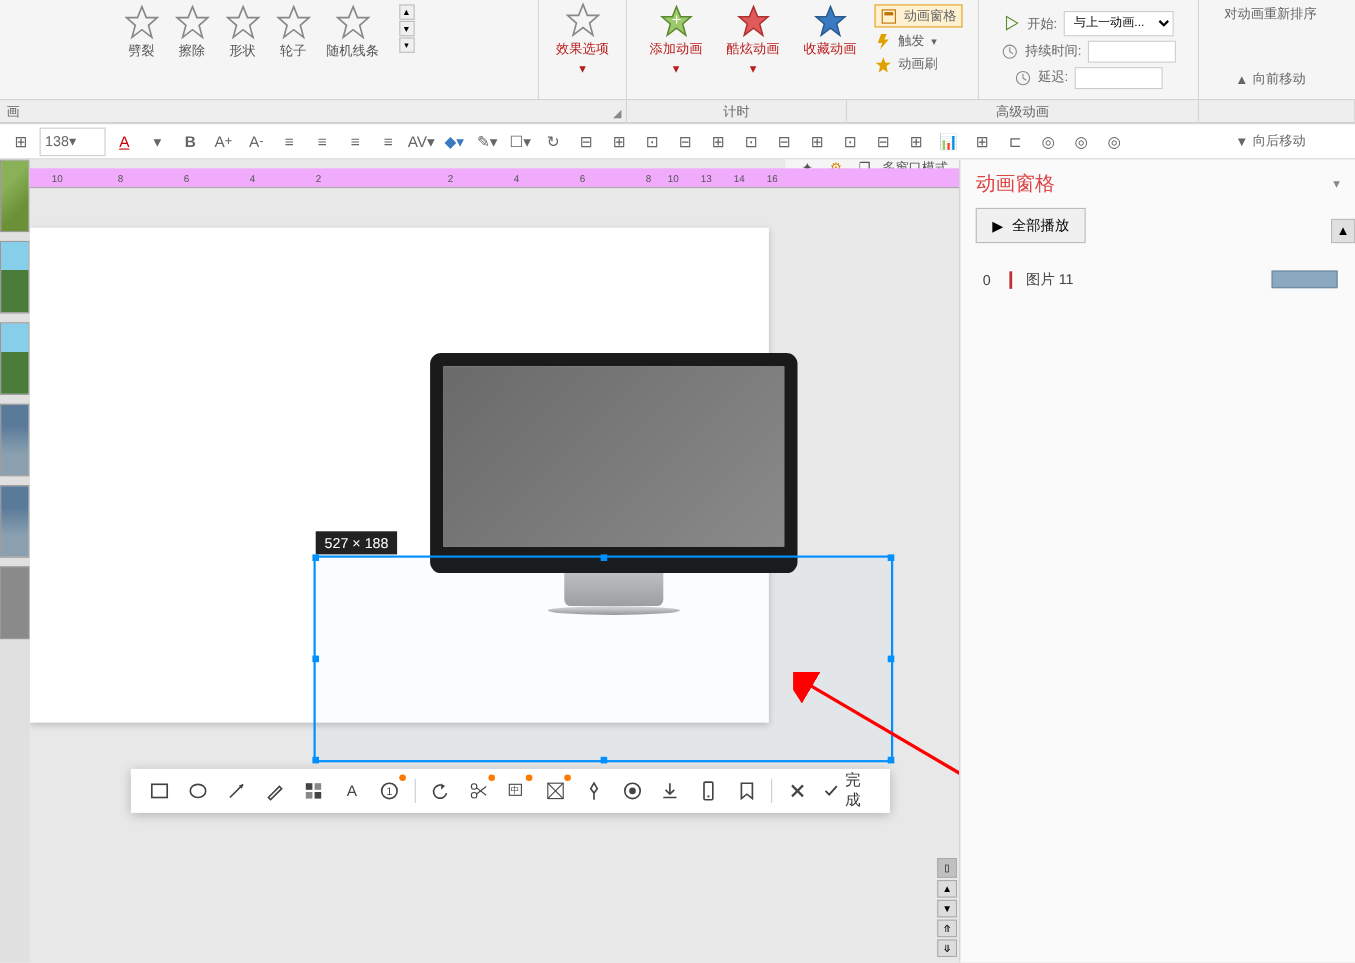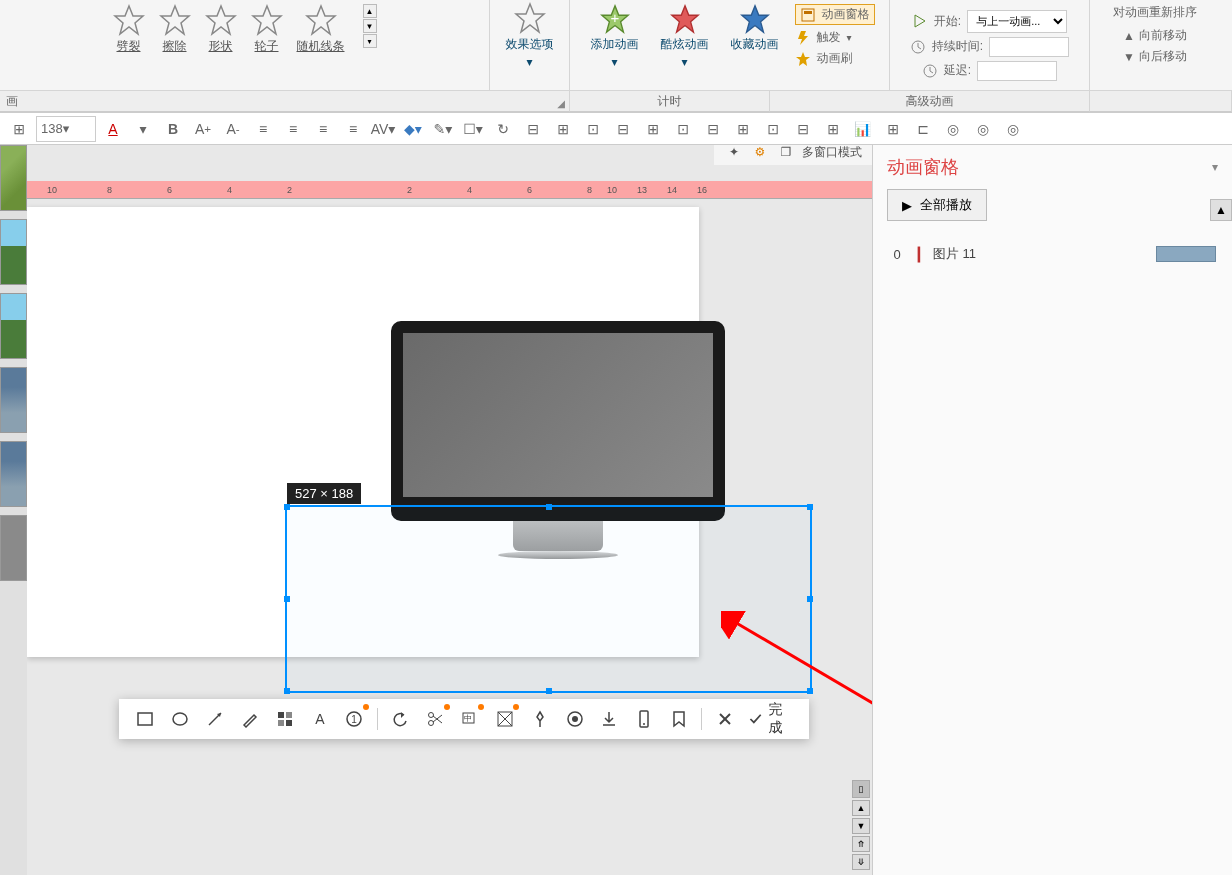--- a/index.html
+++ b/index.html
@@ -5,32 +5,32 @@
 * { margin: 0; padding: 0; box-sizing: border-box; font-family: "Microsoft YaHei", sans-serif; }
 body { background: #e8e8e8; width: 1232px; height: 875px; overflow: hidden; position: relative; }
 
 
 .ribbon { background: #f5f5f5; border-bottom: 1px solid #ccc; }
 .ribbon-main { display: flex; height: 90px; }
 .ribbon-group { display: flex; flex-direction: column; align-items: center; justify-content: flex-start; padding: 0 8px; border-right: 1px solid #d5d5d5; position: relative; }
 .ribbon-group-row { display: flex; gap: 14px; padding-top: 4px; }
 .effect-item { display: flex; flex-direction: column; align-items: center; gap: 2px; cursor: pointer; }
 .effect-item svg, .effect-item .icon-box { width: 32px; height: 32px; }
-.effect-item span { font-size: 12px; color: #555; text-decoration: underline; }
+.effect-item span { font-size: 12px; color: #555; }
 .star { fill: none; stroke: #888; stroke-width: 1.5; }
 .star.green { fill: #9cc96b; stroke: #5a8a2e; }
 .star.blue-red { fill: #e05a5a; stroke: #b03030; }
 .star.blue { fill: #3a7ac0; stroke: #2a5a90; }
 
 .spinner-btns { display: flex; flex-direction: column; gap: 1px; margin-left: 4px; }
 .spinner-btns div { width: 14px; height: 14px; background: #f0f0f0; border: 1px solid #bbb; font-size: 8px; display: flex; align-items: center; justify-content: center; cursor: pointer; }
 
 .group-adv { padding: 2px 8px; }
 .big-btn { display: flex; flex-direction: column; align-items: center; gap: 2px; cursor: pointer; padding: 2px 6px; }
-.big-btn span { font-size: 12px; color: #0c4a6e; }
+.big-btn span { font-size: 12px; color: #b91c1c; }
 .dropdown-arrow { font-size: 10px; color: #666; }
 
 .ribbon-section-label { height: 22px; background: #eeeeee; display: flex; justify-content: center; align-items: center; font-size: 12px; color: #666; border-top: 1px solid #d5d5d5; border-bottom: 1px solid #ccc; }
 .ribbon-labels { display: flex; }
 .ribbon-labels > div { border-right: 1px solid #d5d5d5; position: relative; }
 .dialog-launcher { position: absolute; right: 4px; bottom: 2px; font-size: 10px; color: #888; cursor: pointer; }
 
 .side-controls { display: flex; gap: 4px; padding: 4px 10px; justify-content: center; }
 .side-row { display: flex; align-items: center; gap: 6px; font-size: 12px; color: #666; }
 .side-row svg { width: 16px; height: 16px; }
@@ -48,21 +48,21 @@
 
 
 .workarea { display: flex; height: calc(875px - 90px - 22px - 32px); }
 .slides-thumb { width: 27px; background: #e0e0e0; overflow: hidden; }
 .thumb { width: 27px; height: 66px; margin-bottom: 8px; background: linear-gradient(135deg, #8ab058 30%, #6a9038 70%); border: 1px solid #999; }
 .thumb.t2 { background: linear-gradient(#87ceeb 40%, #4a7c3a 40%); }
 .thumb.t3 { background: linear-gradient(#5a7a9a 30%, #8aa0b0 70%); }
 .thumb.t4 { background: #8a8a8a; }
 
 .canvas-area { flex: 1; background: #e8e8e8; position: relative; overflow: hidden; }
-.ruler-h { position: absolute; top: 36px; left: 0; right: 0; height: 18px; background: #fca5a5; border-bottom: 1px solid #aaa; display: flex; align-items: center; font-size: 9px; color: #555; }
+.ruler-h { position: absolute; top: 8px; left: 0; right: 0; height: 18px; background: #f0abfc; border-bottom: 1px solid #aaa; display: flex; align-items: center; font-size: 9px; color: #555; }
 .ruler-tick { position: absolute; font-size: 9px; }
 
 .top-tools-right { position: absolute; top: -6px; right: 0; display: flex; align-items: center; gap: 6px; background: #f5f5f5; padding: 4px 10px; height: 26px; font-size: 12px; color: #555; }
 .top-tools-right .ic { width: 20px; height: 20px; display: flex; align-items: center; justify-content: center; cursor: pointer; }
 
 .slide-canvas { position: absolute; top: 62px; left: 0; width: 672px; height: 450px; background: #fff; box-shadow: 0 2px 6px rgba(0,0,0,0.2); }
 .monitor { position: absolute; top: 176px; left: 364px; width: 334px; }
 .monitor-screen { width: 334px; height: 200px; background: linear-gradient(135deg, #6a6a6a, #8a8a8a); border: 12px solid #1a1a1a; border-radius: 10px; border-bottom-width: 24px; }
 .monitor-stand { width: 90px; height: 30px; background: linear-gradient(#c0c0c0, #a0a0a0); margin: 0 auto; border-radius: 0 0 6px 6px; }
 .monitor-base { width: 120px; height: 8px; background: linear-gradient(#ddd, #999); margin: 0 auto; border-radius: 50%; }
@@ -226,21 +226,21 @@
       <div class="side-row">
         <svg viewBox="0 0 16 16">
             <circle cx="8" cy="8" r="6" fill="none" stroke="#888"></circle>
             <path d="M8 4 L8 8 L11 10" stroke="#888" fill="none"></path>
           </svg>
         <span>延迟:</span>
         <input class="field-input" value="" style="">
       </div>
     </div>
 
-    <div class="ribbon-group reorder" style="flex: 0 0 130px; border-right:none;">
+    <div class="ribbon-group reorder" style="flex: 0 0 130px; border-right:none;gap:36px;">
       <div style="font-size:12px; margin-bottom:4px;">对动画重新排序</div>
       <div class="reorder-item">
         <span>▲</span>
         <span>向前移动</span>
       </div>
       <div class="reorder-item">
         <span>▼</span>
         <span>向后移动</span>
       </div>
     </div>

